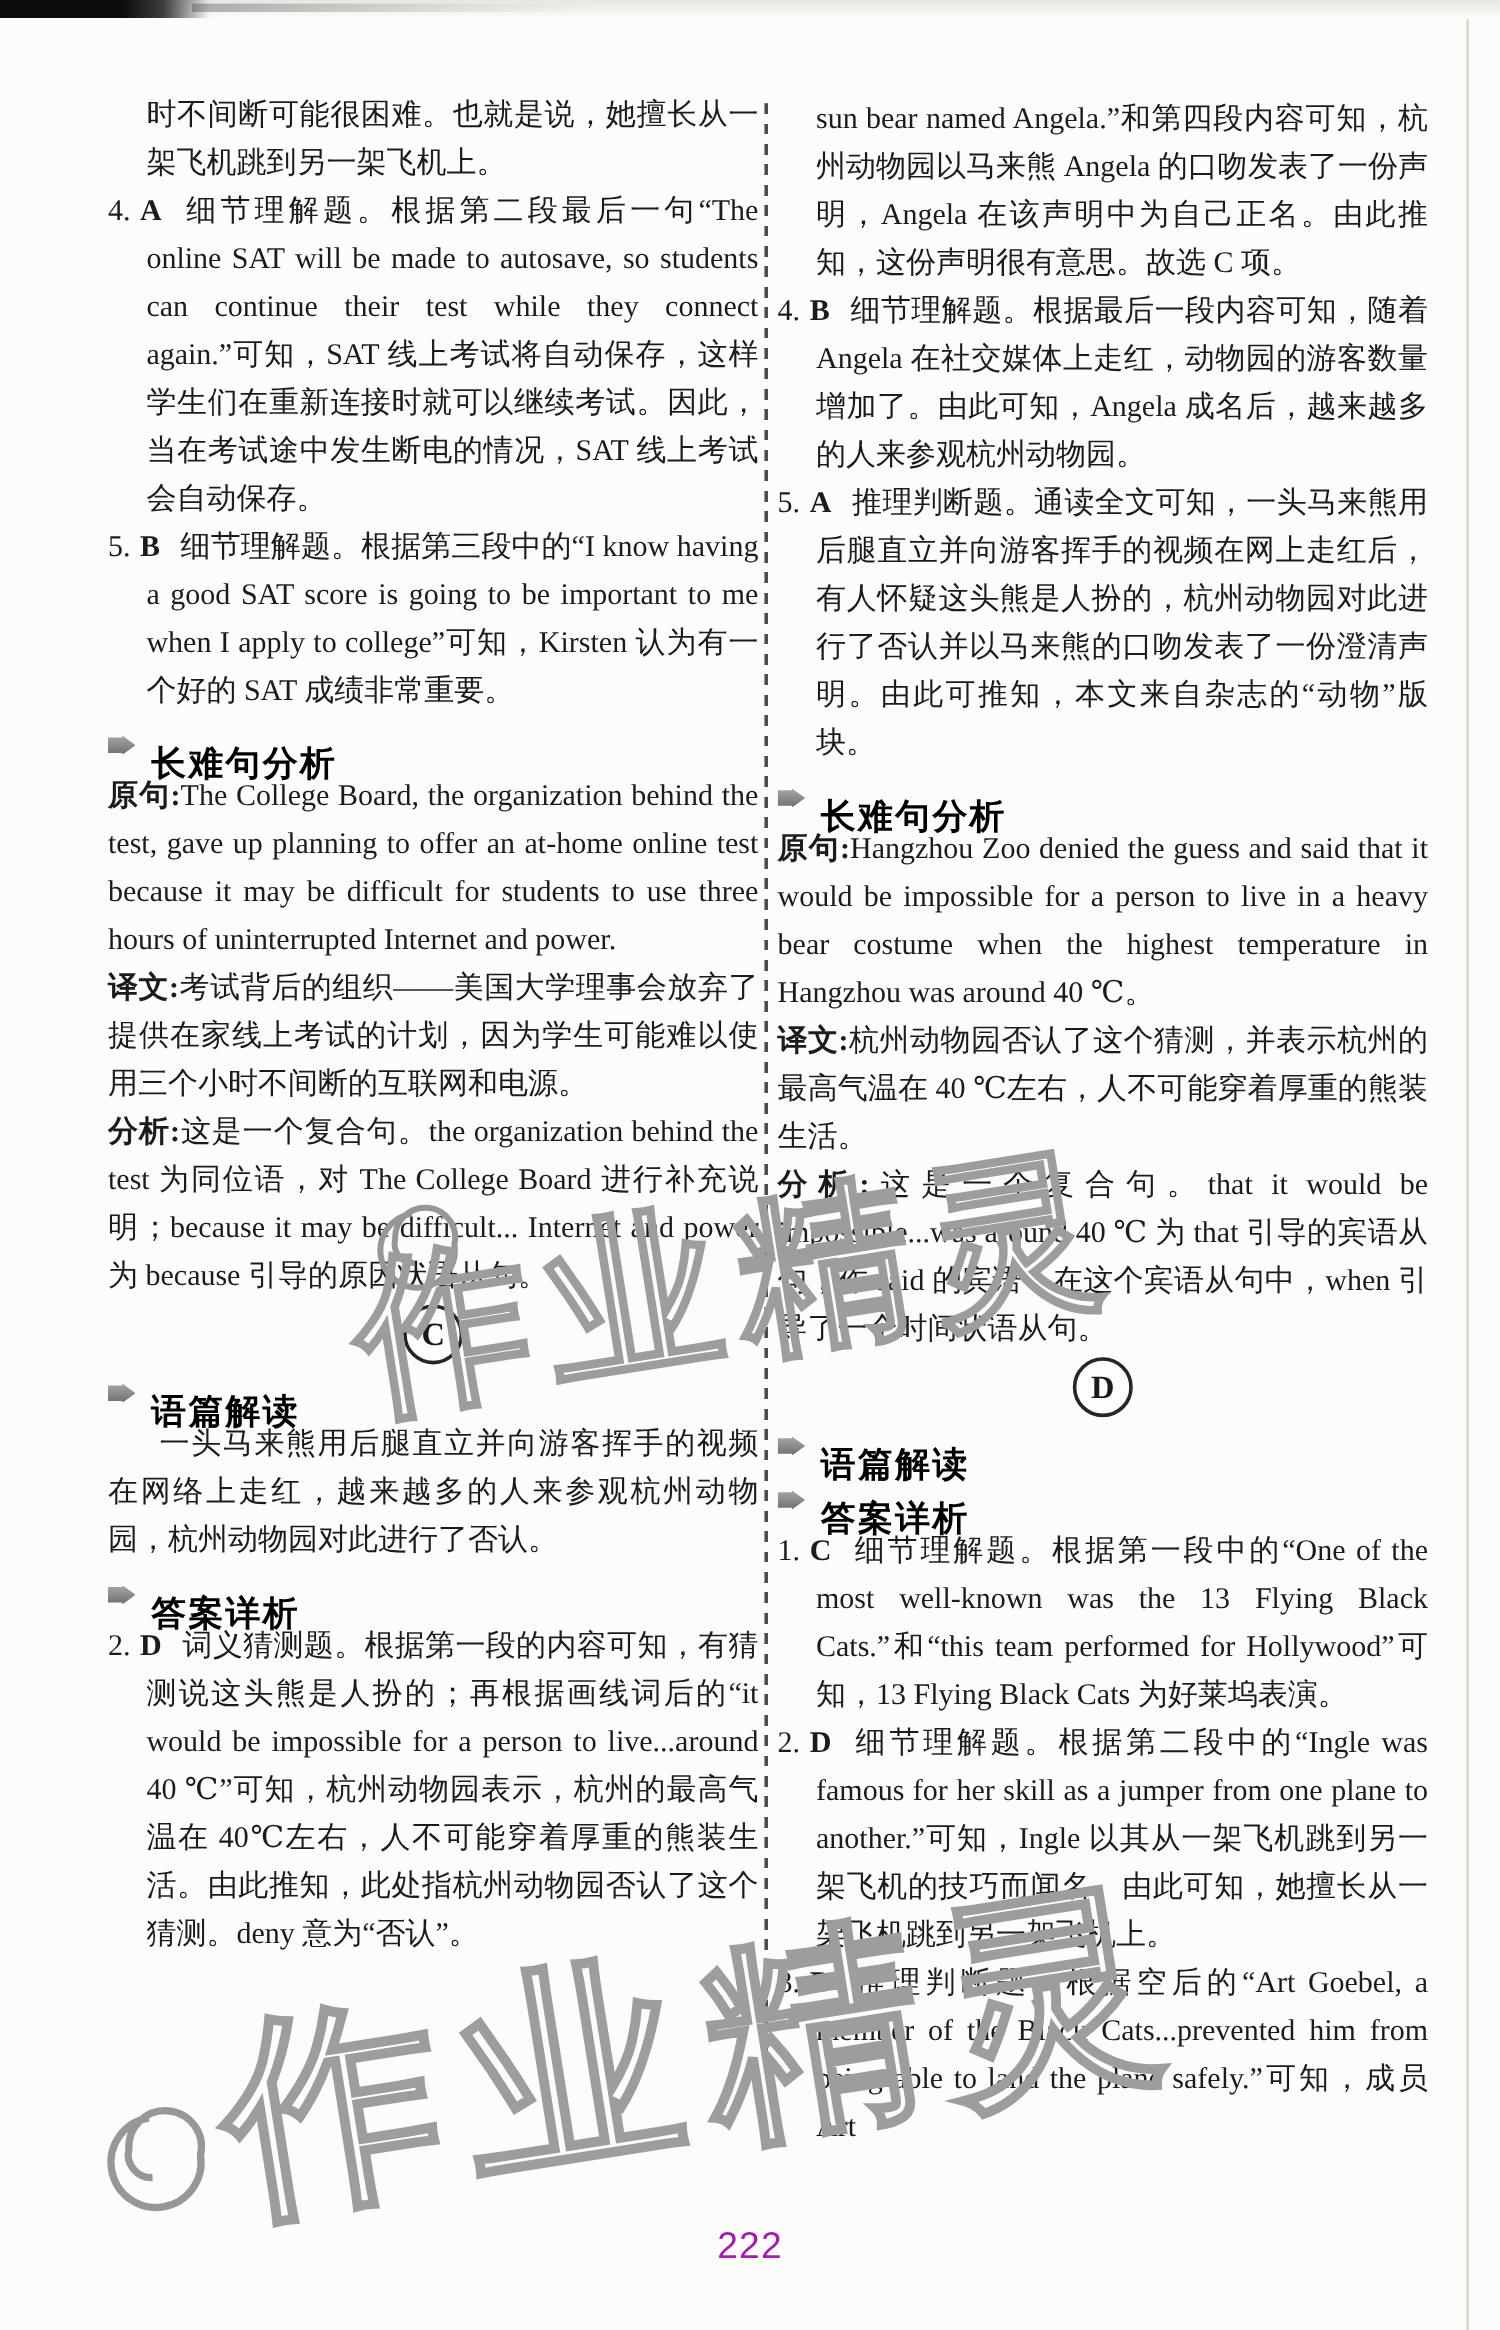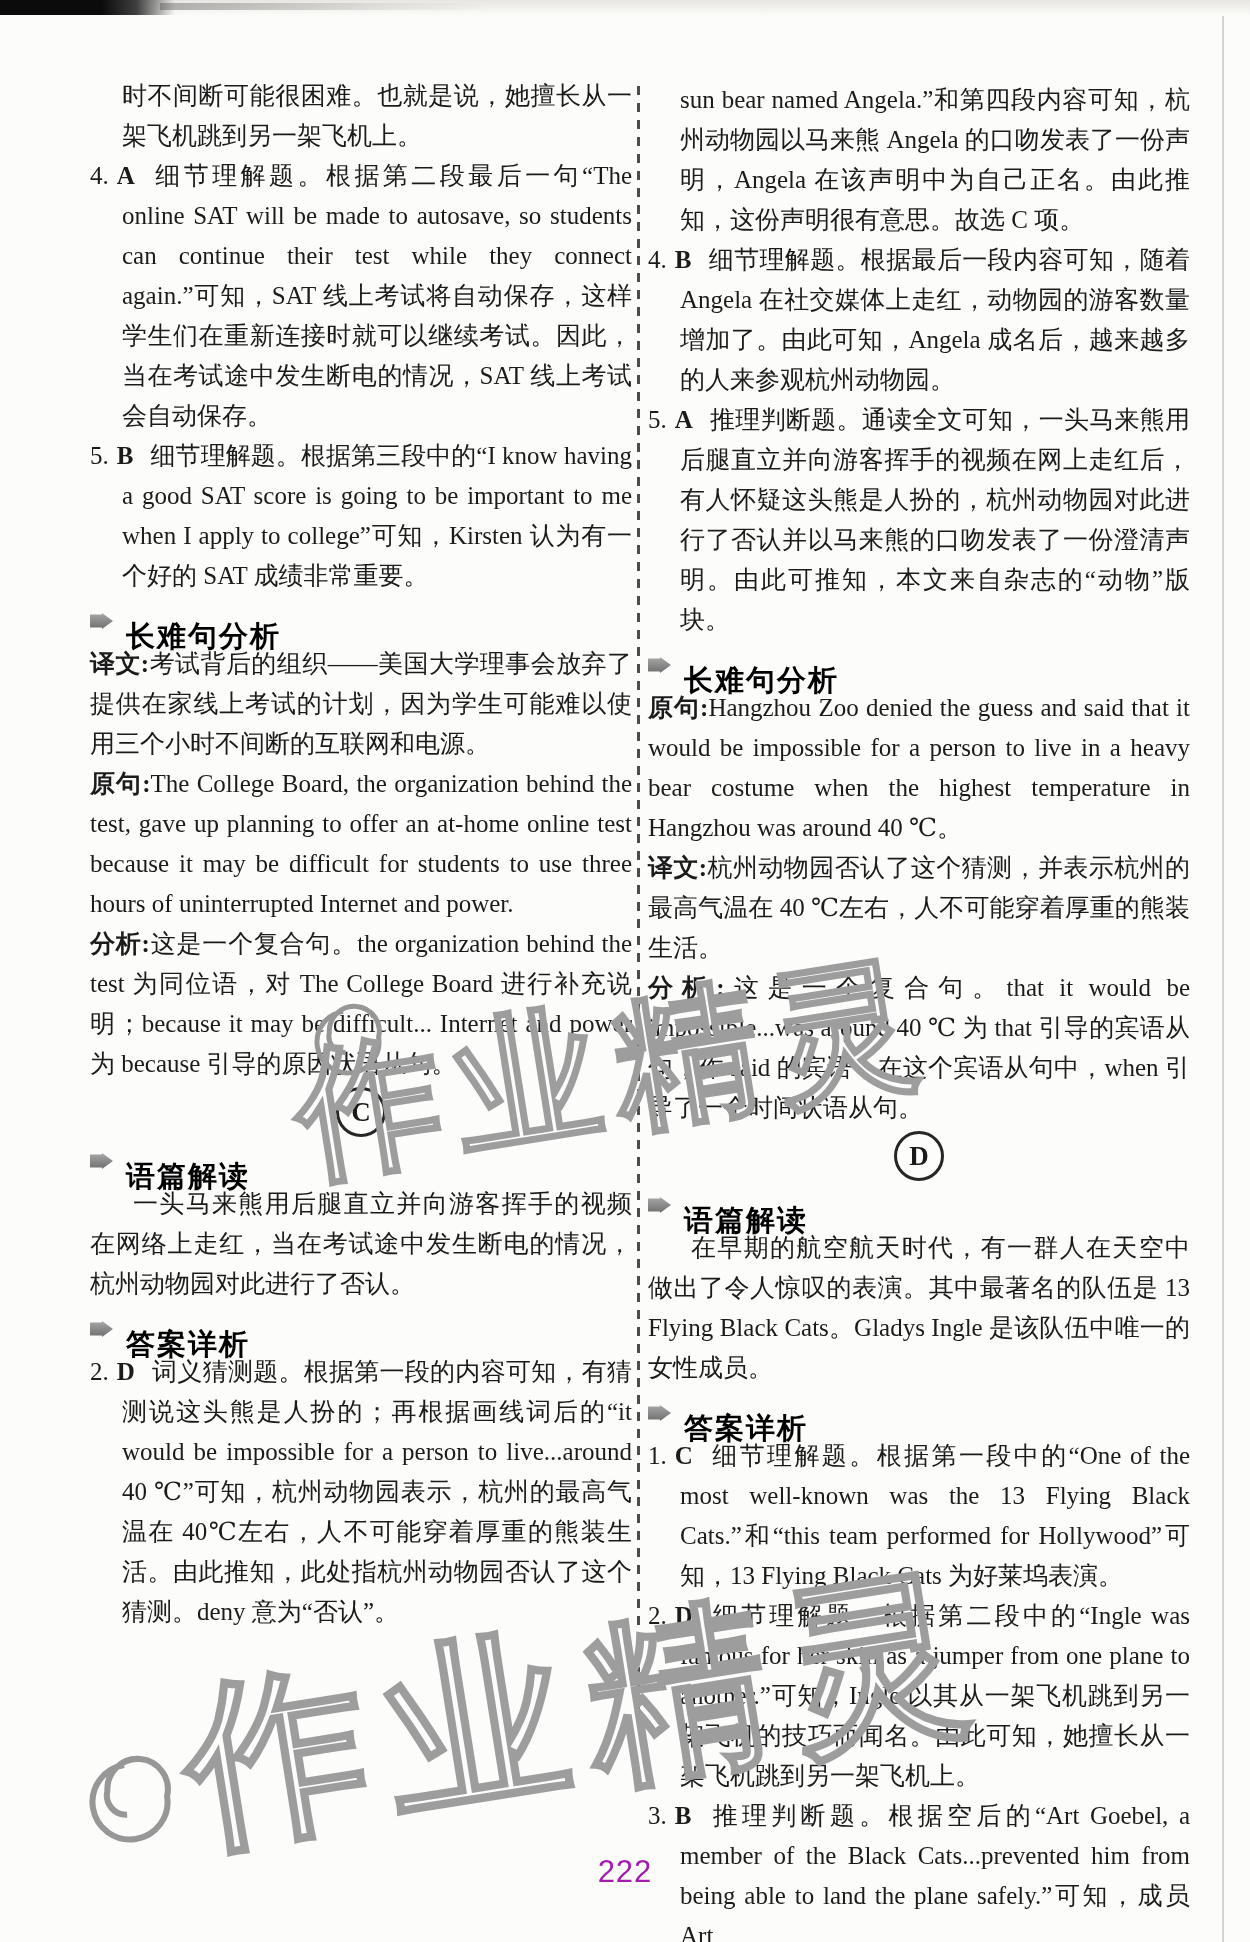--- a/index.html
+++ b/index.html
@@ -82,34 +82,34 @@
 
     <p class="item"><span class="inum">4.</span><b class="ans">A</b><span class="gap"></span><span>细节理解题。根据第二段最后一句“The online SAT will be made to autosave, so students can continue their test while they connect again.”可知，SAT 线上考试将自动保存，这样学生们在重新连接时就可以继续考试。因此，当在考试途中发生断电的情况，SAT 线上考试会自动保存。</span></p>
 
     <p class="item"><span class="inum">5.</span><b class="ans">B</b><span class="gap"></span><span>细节理解题。根据第三段中的“I know having a good SAT score is going to be important to me when I apply to college”可知，Kirsten 认为有一个好的 SAT 成绩非常重要。</span></p>
 
     <div class="sec">
       <span class="arrow"></span>
       <span class="sec-title">长难句分析</span>
     </div>
 
+    <p class="def"><b class="lbl">原句:</b><span>The College Board, the organization behind the test, gave up planning to offer an at-home online test because it may be difficult for students to use three hours of uninterrupted Internet and power.</span></p>
     <p class="def"><b class="lbl">译文:</b><span>考试背后的组织——美国大学理事会放弃了提供在家线上考试的计划，因为学生可能难以使用三个小时不间断的互联网和电源。</span></p>
-    <p class="def"><b class="lbl">原句:</b><span>The College Board, the organization behind the test, gave up planning to offer an at-home online test because it may be difficult for students to use three hours of uninterrupted Internet and power.</span></p>
     <p class="def"><b class="lbl">分析:</b><span>这是一个复合句。the organization behind the test 为同位语，对 The College Board 进行补充说明；because it may be difficult... Internet and power 为 because 引导的原因状语从句。</span></p>
 
     <div class="marker-row">
       <span class="circ">C</span>
     </div>
 
     <div class="sec">
       <span class="arrow"></span>
       <span class="sec-title">语篇解读</span>
     </div>
 
-    <p class="lead">一头马来熊用后腿直立并向游客挥手的视频在网络上走红，当在考试途中发生断电的情况，杭州动物园对此进行了否认。</p>
+    <p class="lead">一头马来熊用后腿直立并向游客挥手的视频在网络上走红，越来越多的人来参观杭州动物园，杭州动物园对此进行了否认。</p>
 
     <div class="sec">
       <span class="arrow"></span>
       <span class="sec-title">答案详析</span>
     </div>
 
 
     <p class="item"><span class="inum">2.</span><b class="ans">D</b><span class="gap"></span><span>词义猜测题。根据第一段的内容可知，有猜测说这头熊是人扮的；再根据画线词后的“it would be impossible for a person to live...around 40 ℃”可知，杭州动物园表示，杭州的最高气温在 40℃左右，人不可能穿着厚重的熊装生活。由此推知，此处指杭州动物园否认了这个猜测。deny 意为“否认”。</span></p>
 
   </div>
@@ -132,21 +132,20 @@
 
     <div class="marker-row">
       <span class="circ">D</span>
     </div>
 
     <div class="sec">
       <span class="arrow"></span>
       <span class="sec-title">语篇解读</span>
     </div>
 
-    <p class="lead">在早期的航空航天时代，有一群人在天空中做出了令人惊叹的表演。其中最著名的队伍是 13 Flying Black Cats。Gladys Ingle 是该队伍中唯一的女性成员。</p>
 
     <div class="sec">
       <span class="arrow"></span>
       <span class="sec-title">答案详析</span>
     </div>
 
     <p class="item"><span class="inum">1.</span><b class="ans">C</b><span class="gap"></span><span>细节理解题。根据第一段中的“One of the most well-known was the 13 Flying Black Cats.”和“this team performed for Hollywood”可知，13 Flying Black Cats 为好莱坞表演。</span></p>
 
     <p class="item"><span class="inum">2.</span><b class="ans">D</b><span class="gap"></span><span>细节理解题。根据第二段中的“Ingle was famous for her skill as a jumper from one plane to another.”可知，Ingle 以其从一架飞机跳到另一架飞机的技巧而闻名。由此可知，她擅长从一架飞机跳到另一架飞机上。</span></p>
 

